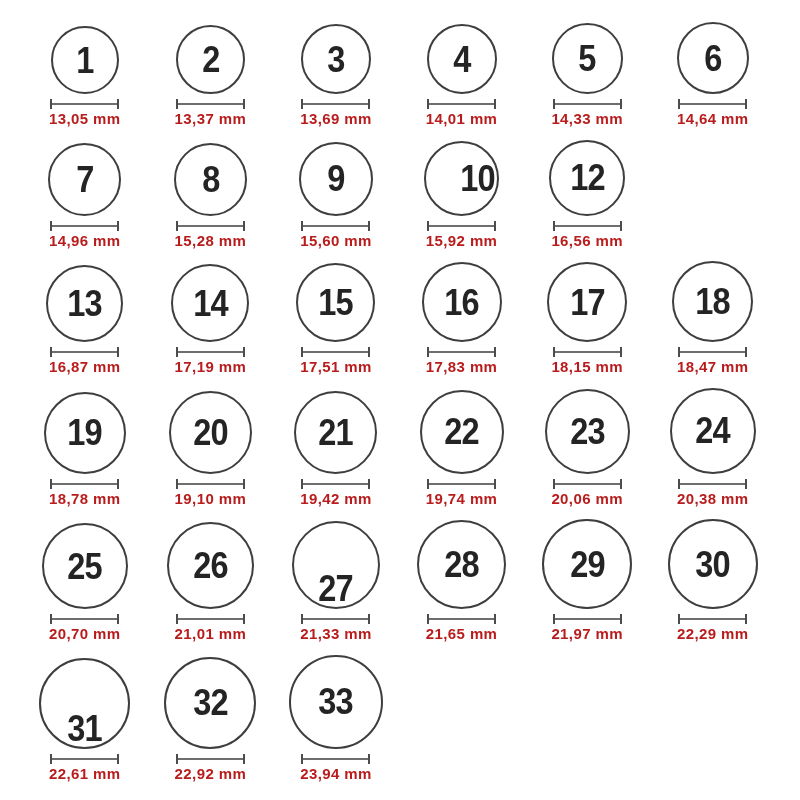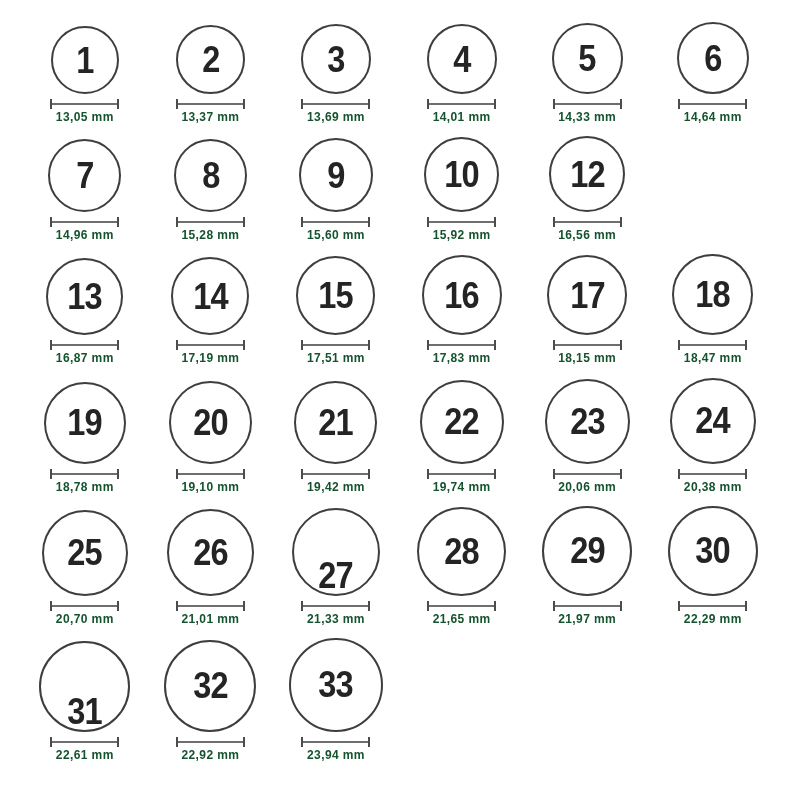--- a/index.html
+++ b/index.html
@@ -59,22 +59,22 @@
     background: #4c4c4c;
   }
   .mline {
     flex: 1;
     height: 2px;
     background: #6e6e6e;
   }
   .mlabel {
     margin-top: 2px;
     font-weight: bold;
-    font-size: 12px;
-    color: #14532d;
+    font-size: 15px;
+    color: #b91c1c;
     letter-spacing: 0.4px;
     white-space: nowrap;
     line-height: 1.1;
   }
 </style>
 </head>
 <body>
 
 <div class="chart">
     <div class="row">
@@ -173,21 +173,21 @@
           <span class="num">9</span>
         </div>
         <div class="measure">
           <span class="tick"></span>
           <span class="mline"></span>
           <span class="tick"></span>
         </div>
         <div class="mlabel">15,60 mm</div>
       </div>
       <div class="cell">
-        <div class="circle" style="width: 75px; height: 75px;">
+        <div class="circle" style="width: 75px; height: 75px; justify-content: flex-end;">
           <span class="num">10</span>
         </div>
         <div class="measure">
           <span class="tick"></span>
           <span class="mline"></span>
           <span class="tick"></span>
         </div>
         <div class="mlabel">15,92 mm</div>
       </div>
       <div class="cell">

